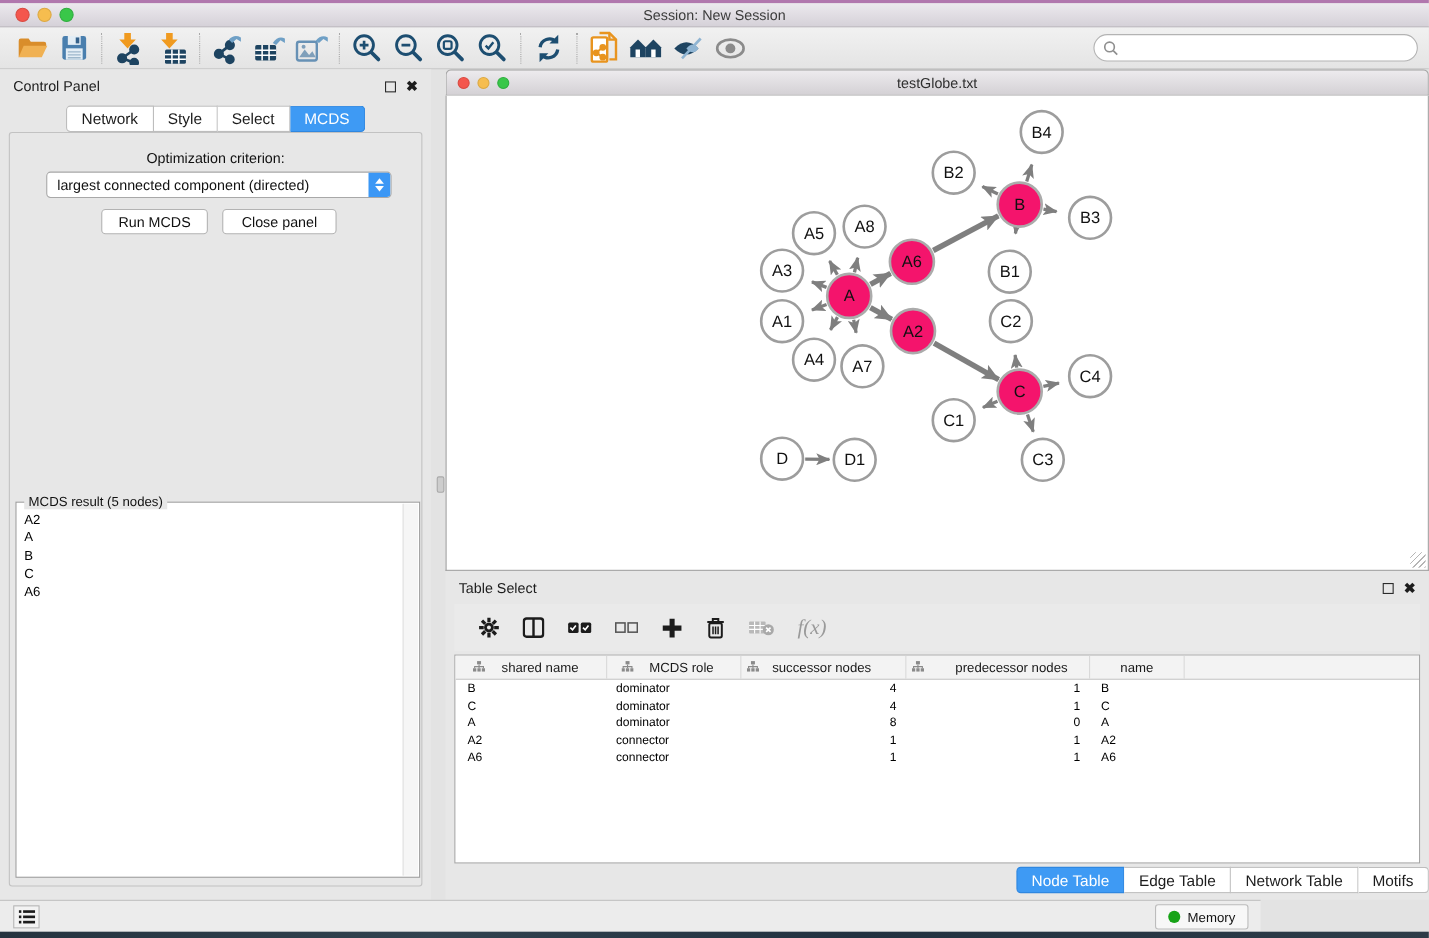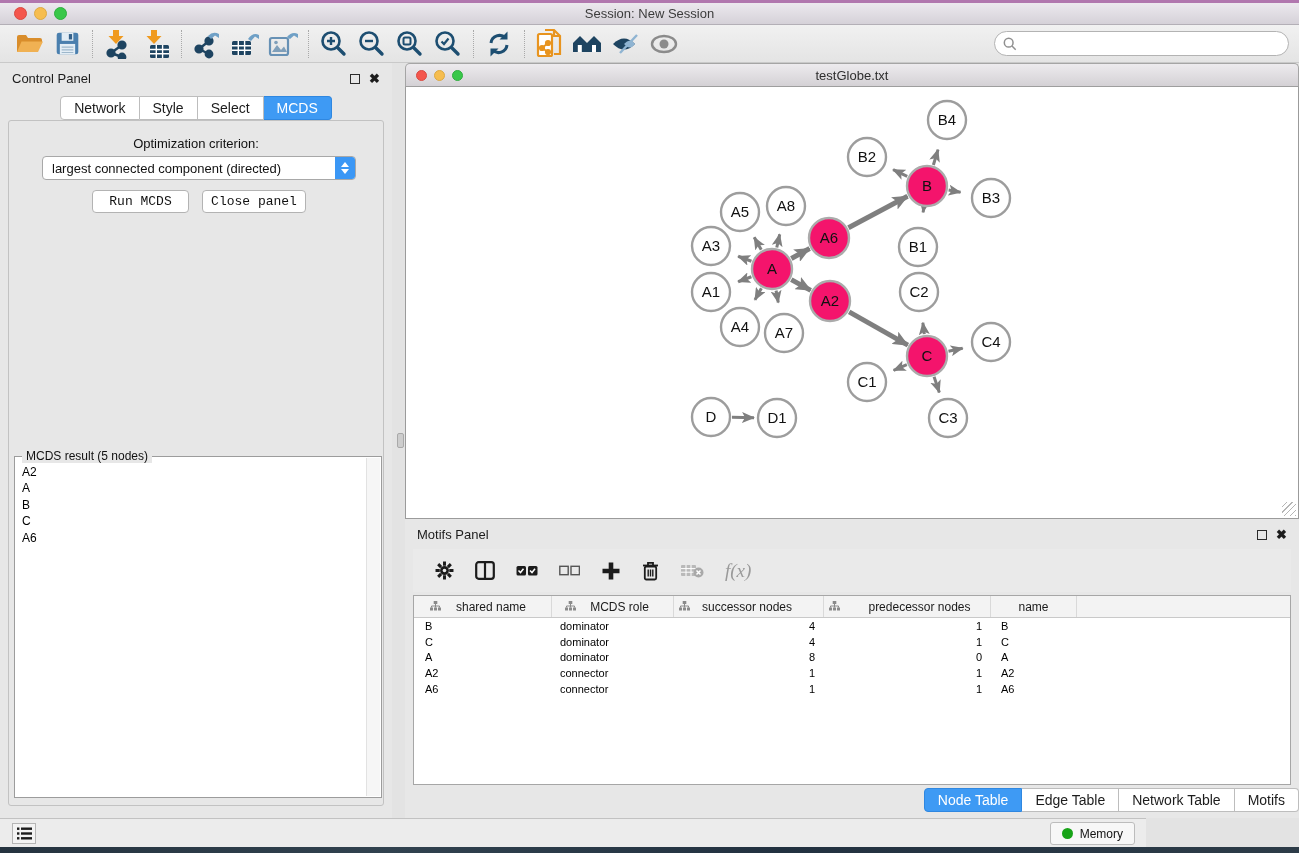--- a/index.html
+++ b/index.html
@@ -44,21 +44,21 @@
   #cp-border { position:absolute; left:8px; top:57px; width:376px; height:686px; border:1px solid #c2c2c2; border-radius:3px; }
   #opt-label { position:absolute; left:0; top:73px; width:392px; text-align:center; font-size:13px; color:#111; }
   #criterion-select { position:absolute; left:42px; top:93px; width:314px; height:24px; background:#fff;
     border:1px solid #a8a8a8; border-radius:4px; display:flex; align-items:center; overflow:hidden; }
   #criterion-select .sel-text { font-size:13px; padding-left:9px; color:#111; }
   #criterion-select .spinner { margin-left:auto; width:20px; height:24px; background:#3b97f5; border-radius:0 3px 3px 0;
     display:flex; flex-direction:column; align-items:center; justify-content:center; gap:2px; }
   .tri-up { width:0; height:0; border-left:4px solid transparent; border-right:4px solid transparent; border-bottom:5px solid #fff; }
   .tri-dn { width:0; height:0; border-left:4px solid transparent; border-right:4px solid transparent; border-top:5px solid #fff; }
   .cp-btn { position:absolute; top:127px; height:23px; background:#fff; border:1px solid #b3b3b3; border-radius:4px;
-    font-size:13px; color:#111; font-family:Liberation Mono, monospace; }
+    font-size:13px; color:#111; font-family:Liberation Sans, sans-serif; }
   #run-btn { left:92px; width:97px; }
   #closepanel-btn { left:202px; width:104px; }
   #mcds-group { position:absolute; left:14px; top:393px; width:368px; height:342px; border:1px solid #9c9c9c; background:#fff; }
   #mcds-group-label { position:absolute; left:7px; top:-8px; background:#e7e7e7; padding:0 4px; font-size:12px; color:#111; }
   #mcds-list { position:absolute; left:2px; top:3px; bottom:2px; right:16px; font-size:12px; line-height:16.4px; padding:4px 0 0 5px; overflow:hidden; }
   #mcds-scroll { position:absolute; right:1px; top:1px; bottom:1px; width:14px; background:#f6f6f6; border-left:1px solid #e2e2e2; }
 
   
   #v-grip { position:absolute; left:397px; top:433px; width:7px; height:15px; background:#cdcdcd; border:1px solid #a9a9a9; border-radius:2px; }
   #h-grip { position:absolute; left:845px; top:511px; width:13px; height:7px; background:#cdcdcd; border:1px solid #a9a9a9; border-radius:2px; }
@@ -433,21 +433,21 @@
               <text x="542" y="336" text-anchor="middle" font-size="15" fill="#111">C3</text>
             </g>
           </g>
       </svg>
       <div id="resize-grip"></div>
     </div>
   </div>
 
   <div id="table-panel">
     <div class="panel-head">
-      <span class="ph-title">Motifs Panel</span>
+      <span class="ph-title">Table Select</span>
       <span class="ph-icons">
         <span class="float-ico"></span>
         <span class="close-ico">✖</span>
       </span>
     </div>
     <div id="tp-toolbar">
       <span class="tpt-ico">
         <svg width="19" height="19" viewBox="0 0 18 18">
             <g stroke="#1c1c1c" stroke-width="2.8">
               <path d="M9 0.5 v4 M9 13.5 v4 M0.5 9 h4 M13.5 9 h4 M3 3 l2.8 2.8 M12.2 12.2 l2.8 2.8 M15 3 l-2.8 2.8 M5.8 12.2 L3 15"></path>

